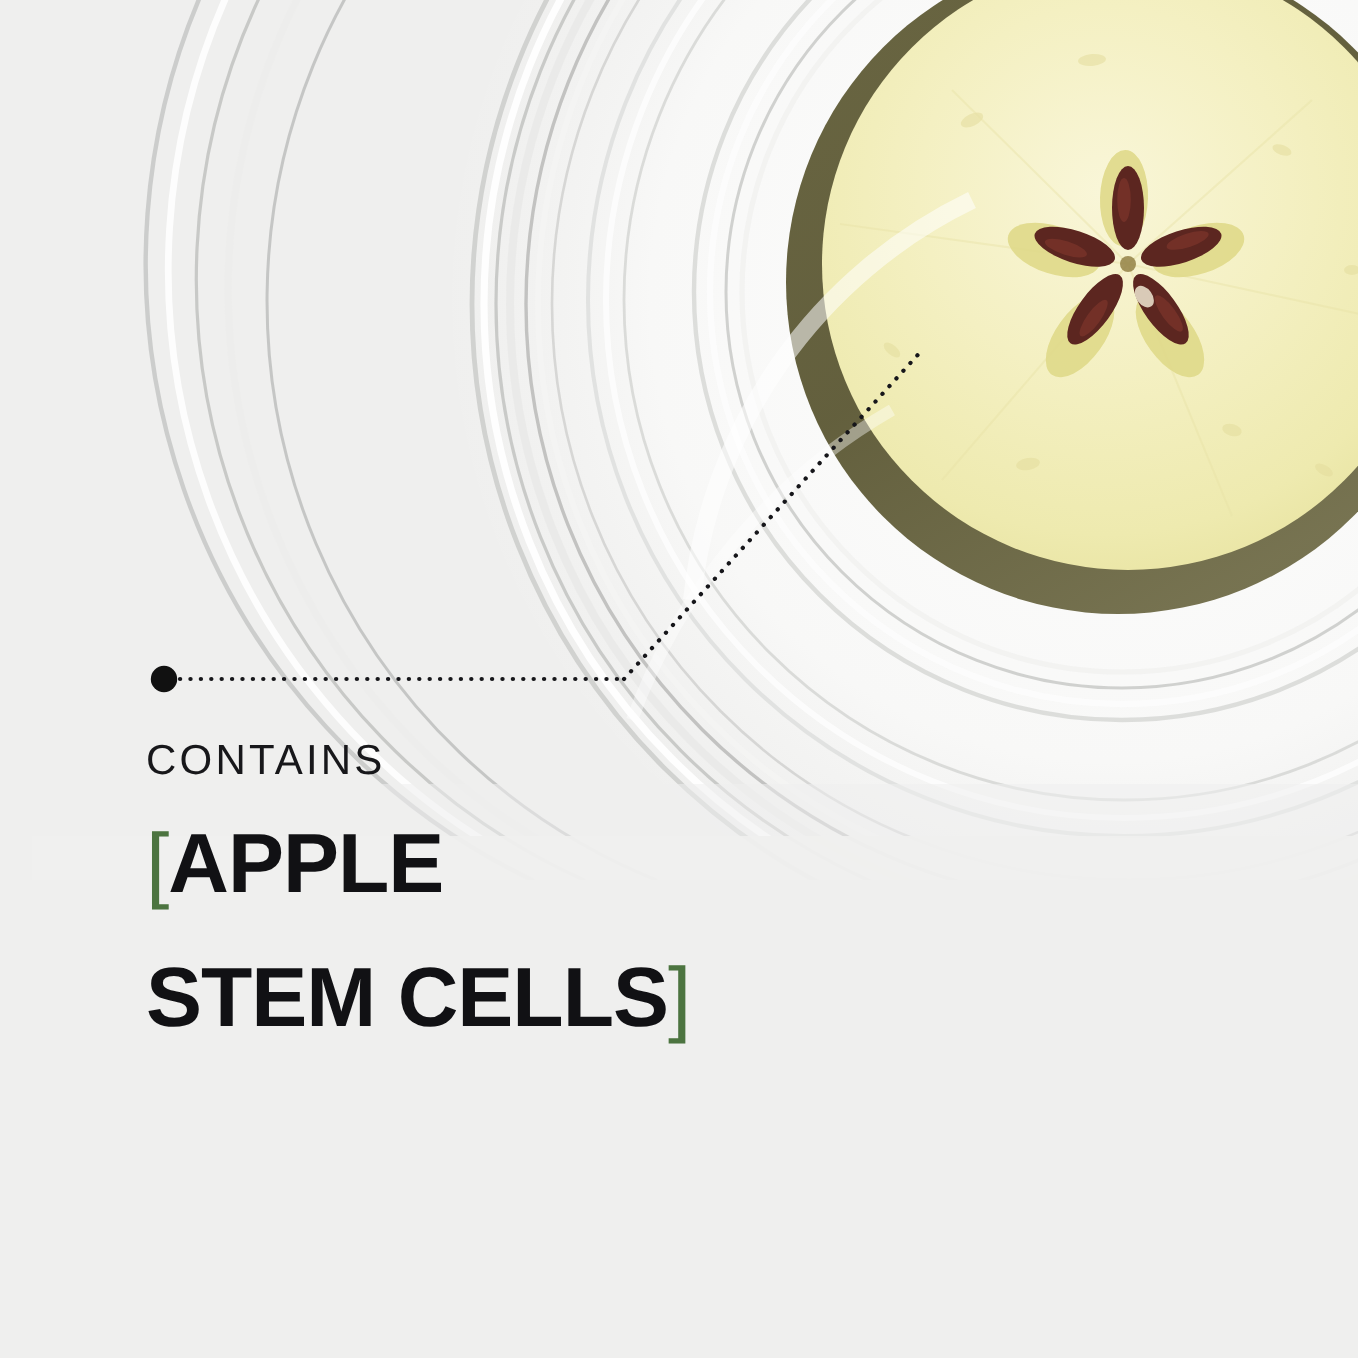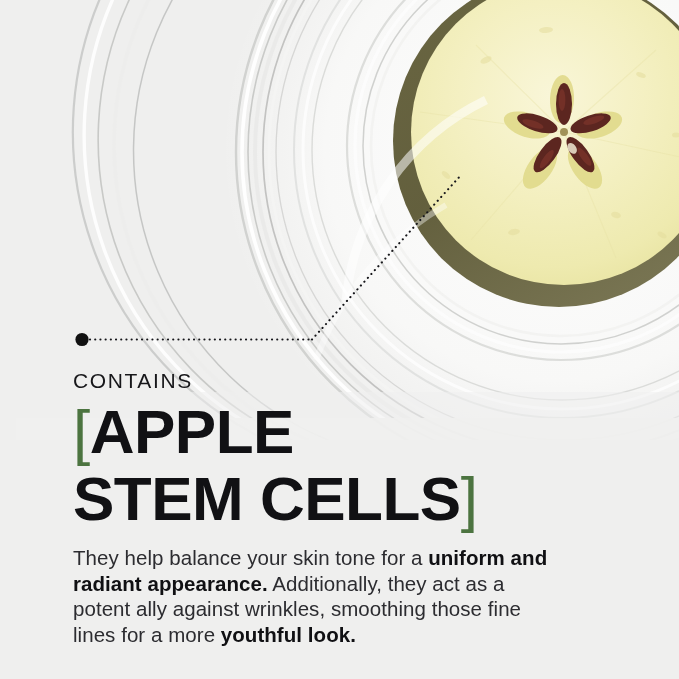--- a/index.html
+++ b/index.html
@@ -48,21 +48,21 @@
     font-weight: 300;
     letter-spacing: 1.6px;
     color: #17171a;
     line-height: 26px;
     margin: 0 0 12px 0;
     white-space: nowrap;
   }
 
   .headline {
     margin: 0;
-    font-size: 62px;
+    font-size: 42px;
     font-weight: 700;
     letter-spacing: -0.5px;
     line-height: 52px;
     color: #111114;
     white-space: nowrap;
   }
   .headline .brk {
     color: #4c7440;
     font-weight: 500;
   }
@@ -233,17 +233,16 @@
   </div>
 
   <div class="textblock">
 
     <p class="eyebrow">CONTAINS</p>
 
     <h1 class="headline"><span class="brk">[</span><span>APPLE</span></h1>
 
     <h1 class="headline headline-line2"><span>STEM CELLS</span><span class="brk">]</span></h1>
 
-    <p class="body"><span>They help balance your skin tone for a </span><b>uniform and radiant appearance.</b><span> Additionally, they act as a potent ally against wrinkles, smoothing those fine lines for a more </span><b>youthful look.</b></p>
 
   </div>
 
 </div>
 
 </body></html>

